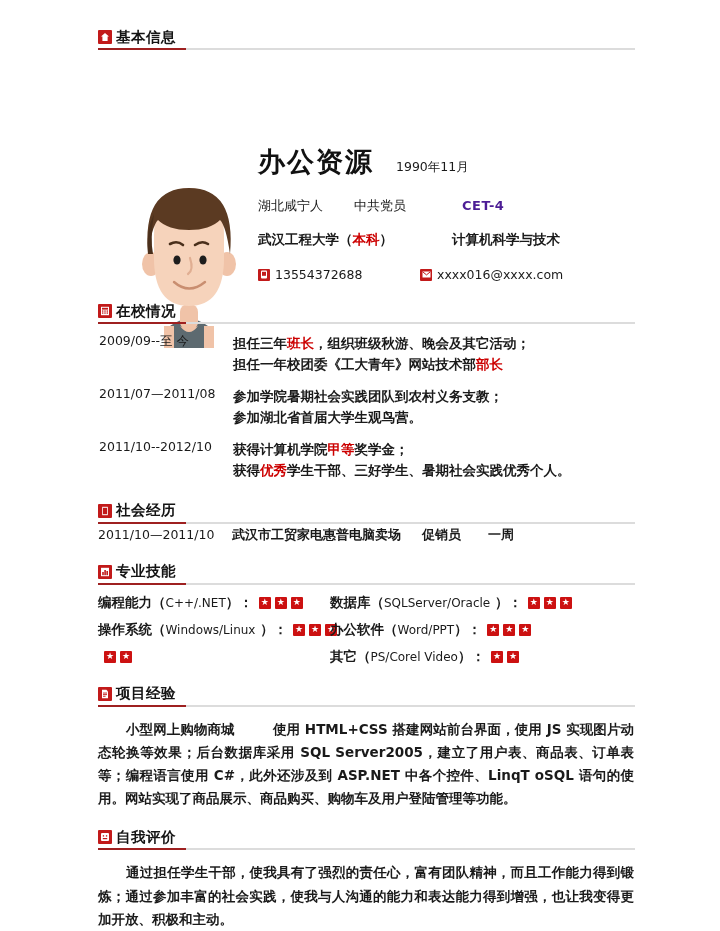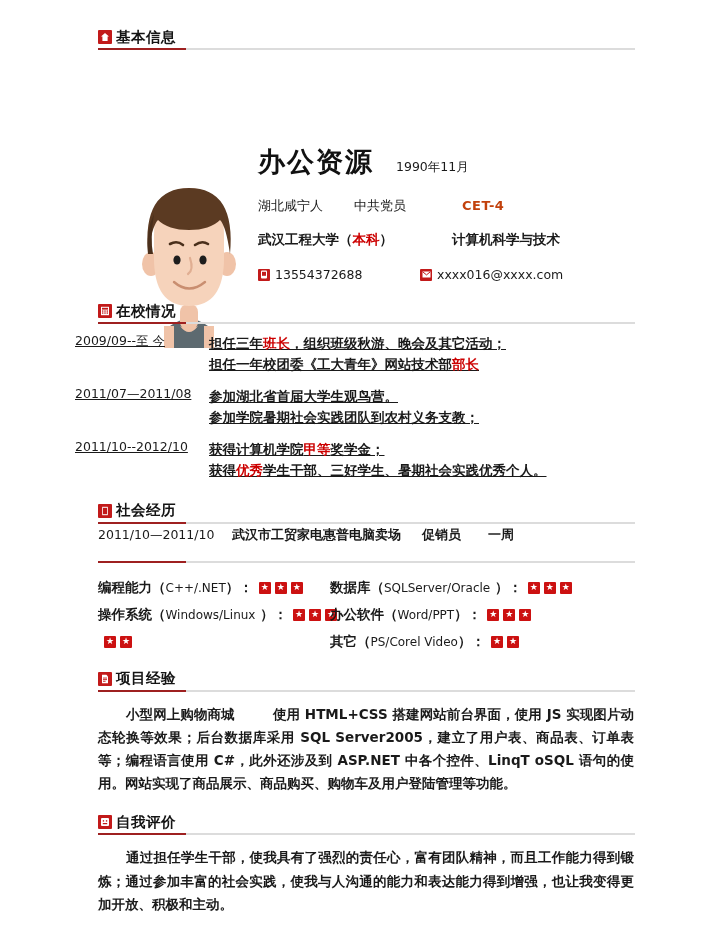--- a/index.html
+++ b/index.html
@@ -54,54 +54,54 @@
   .info {
     position:absolute; left:258px; top:94px;
     width:400px;
   }
   .name-row { display:flex; align-items:baseline; gap:22px; }
   .name { font-size:27px; font-weight:bold; letter-spacing:2px; color:#111; }
   .birth { font-size:12.5px; color:#1a1a1a; }
   .row2 { margin-top:17px; display:flex; align-items:baseline; }
   .row2 .c1 { width:96px; font-size:13px; }
   .row2 .c2 { width:108px; font-size:13px; }
-  .row2 .c3 { font-size:13px; font-weight:bold; color:#c2410c; letter-spacing:.5px; }
+  .row2 .c3 { font-size:13px; font-weight:bold; color:#4c1d95; letter-spacing:.5px; }
   .row3 { margin-top:16px; display:flex; align-items:baseline;gap:16px; }
   .row3 .c1 { width:178px; font-size:13.5px; font-weight:bold; }
   .row3 .c1 em { font-style:normal; color:#cc0000; }
   .row3 .c2 { font-size:13.5px; font-weight:bold; }
   .row4 { margin-top:18px; display:flex; align-items:center; }
   .row4 .cell { display:flex; align-items:center; gap:5px; font-size:12.5px; }
   .row4 .cell.phone { width:162px;align-items:center; }
   .mini-icon {
     width:12px; height:12px; background:#c21a1a;
     display:inline-flex; align-items:center; justify-content:center;
     color:#fff; font-size:9px; line-height:1; flex:none; border-radius:1px;
   }
 
   
-  .entry-list { padding-left:75px; padding-top:9px;text-decoration:underline; }
+  .entry-list { padding-left:99px; padding-top:9px; }
   .entry { display:flex; margin-bottom:11px; }
   .entry .date {
     width:134px; flex:none;
     font-size:12.5px; color:#1a1a1a;
     font-family:"DejaVu Sans","Liberation Sans",sans-serif;
   }
   .entry .desc { font-size:13.5px; font-weight:bold; line-height:1.55; }
   .entry .desc em { font-style:normal; color:#cc0000; }
 
   .social-list { padding-left:98px; padding-top:2px; }
   .social-row { display:flex; align-items:baseline; margin-bottom:5px; font-size:13px; }
   .social-row .date { width:134px; flex:none; font-size:12.5px; }
   .social-row .org { width:190px; flex:none; font-weight:bold; }
   .social-row .role { width:66px; flex:none; font-weight:bold; }
   .social-row .dur { font-weight:bold; }
 
   
-  .skills { padding-left:98px; padding-top:16px; }
+  .skills { padding-left:98px; padding-top:9px; }
   .skill-row { display:flex; align-items:center; margin-bottom:9px; }
   .skill-col { display:flex; align-items:center; }
   .skill-col.left { width:232px; flex:none; }
   .skill-label { font-size:13.5px; font-weight:bold; white-space:nowrap; }
   .skill-label .lat { font-weight:normal; font-size:12px; }
   .stars { display:inline-flex; gap:4px; margin-left:6px; }
   .star {
     width:12px; height:12px; background:#cc1111;
     display:inline-flex; align-items:center; justify-content:center;
     color:#fff; font-size:9px; line-height:1; border-radius:1px;
@@ -229,22 +229,22 @@
       <div class="entry">
         <div class="date">2009/09--至 今</div>
         <div class="desc">
           <div><span>担任三年</span><em>班长</em><span>，组织班级秋游、晚会及其它活动；</span></div>
           <div><span>担任一年校团委《工大青年》网站技术部</span><em>部长</em><span></span></div>
         </div>
       </div>
       <div class="entry">
         <div class="date">2011/07—2011/08</div>
         <div class="desc">
+          <div><span>参加学院暑期社会实践团队到农村义务支教；</span><em></em><span></span></div>
           <div><span>参加湖北省首届大学生观鸟营。</span><em></em><span></span></div>
-          <div><span>参加学院暑期社会实践团队到农村义务支教；</span><em></em><span></span></div>
         </div>
       </div>
       <div class="entry">
         <div class="date">2011/10--2012/10</div>
         <div class="desc">
           <div><span>获得计算机学院</span><em>甲等</em><span>奖学金；</span></div>
           <div><span>获得</span><em>优秀</em><span>学生干部、三好学生、暑期社会实践优秀个人。</span></div>
         </div>
       </div>
     </div>
@@ -268,20 +268,31 @@
         <span class="date">2011/10—2011/10</span>
         <span class="org">武汉市工贸家电惠普电脑卖场</span>
         <span class="role">促销员</span>
         <span class="dur">一周</span>
       </div>
     </div>
   </div>
 
   <div class="sp-12"></div>
   <div class="section">
+    <div class="sec-head">
+      <span class="sec-icon">
+        <svg width="10" height="10" viewBox="0 0 10 10">
+            <rect x="1" y="0.8" width="8" height="8.4" fill="#fff"></rect>
+            <rect x="2.2" y="5" width="1.6" height="3.2" fill="#c21a1a"></rect>
+            <rect x="4.3" y="3" width="1.6" height="5.2" fill="#c21a1a"></rect>
+            <rect x="6.4" y="4" width="1.6" height="4.2" fill="#c21a1a"></rect>
+          </svg>
+      </span>
+      <span class="sec-title">专业技能</span>
+    </div>
     <div class="sec-rule"></div>
 
     <div class="skills">
 
       <div class="skill-row">
         <span class="skill-col left">
           <span class="skill-label"><span>编程能力（</span><span class="lat">C++/.NET</span><span>）：</span></span>
           <span class="stars">
             <span class="star">★</span>
             <span class="star">★</span>

